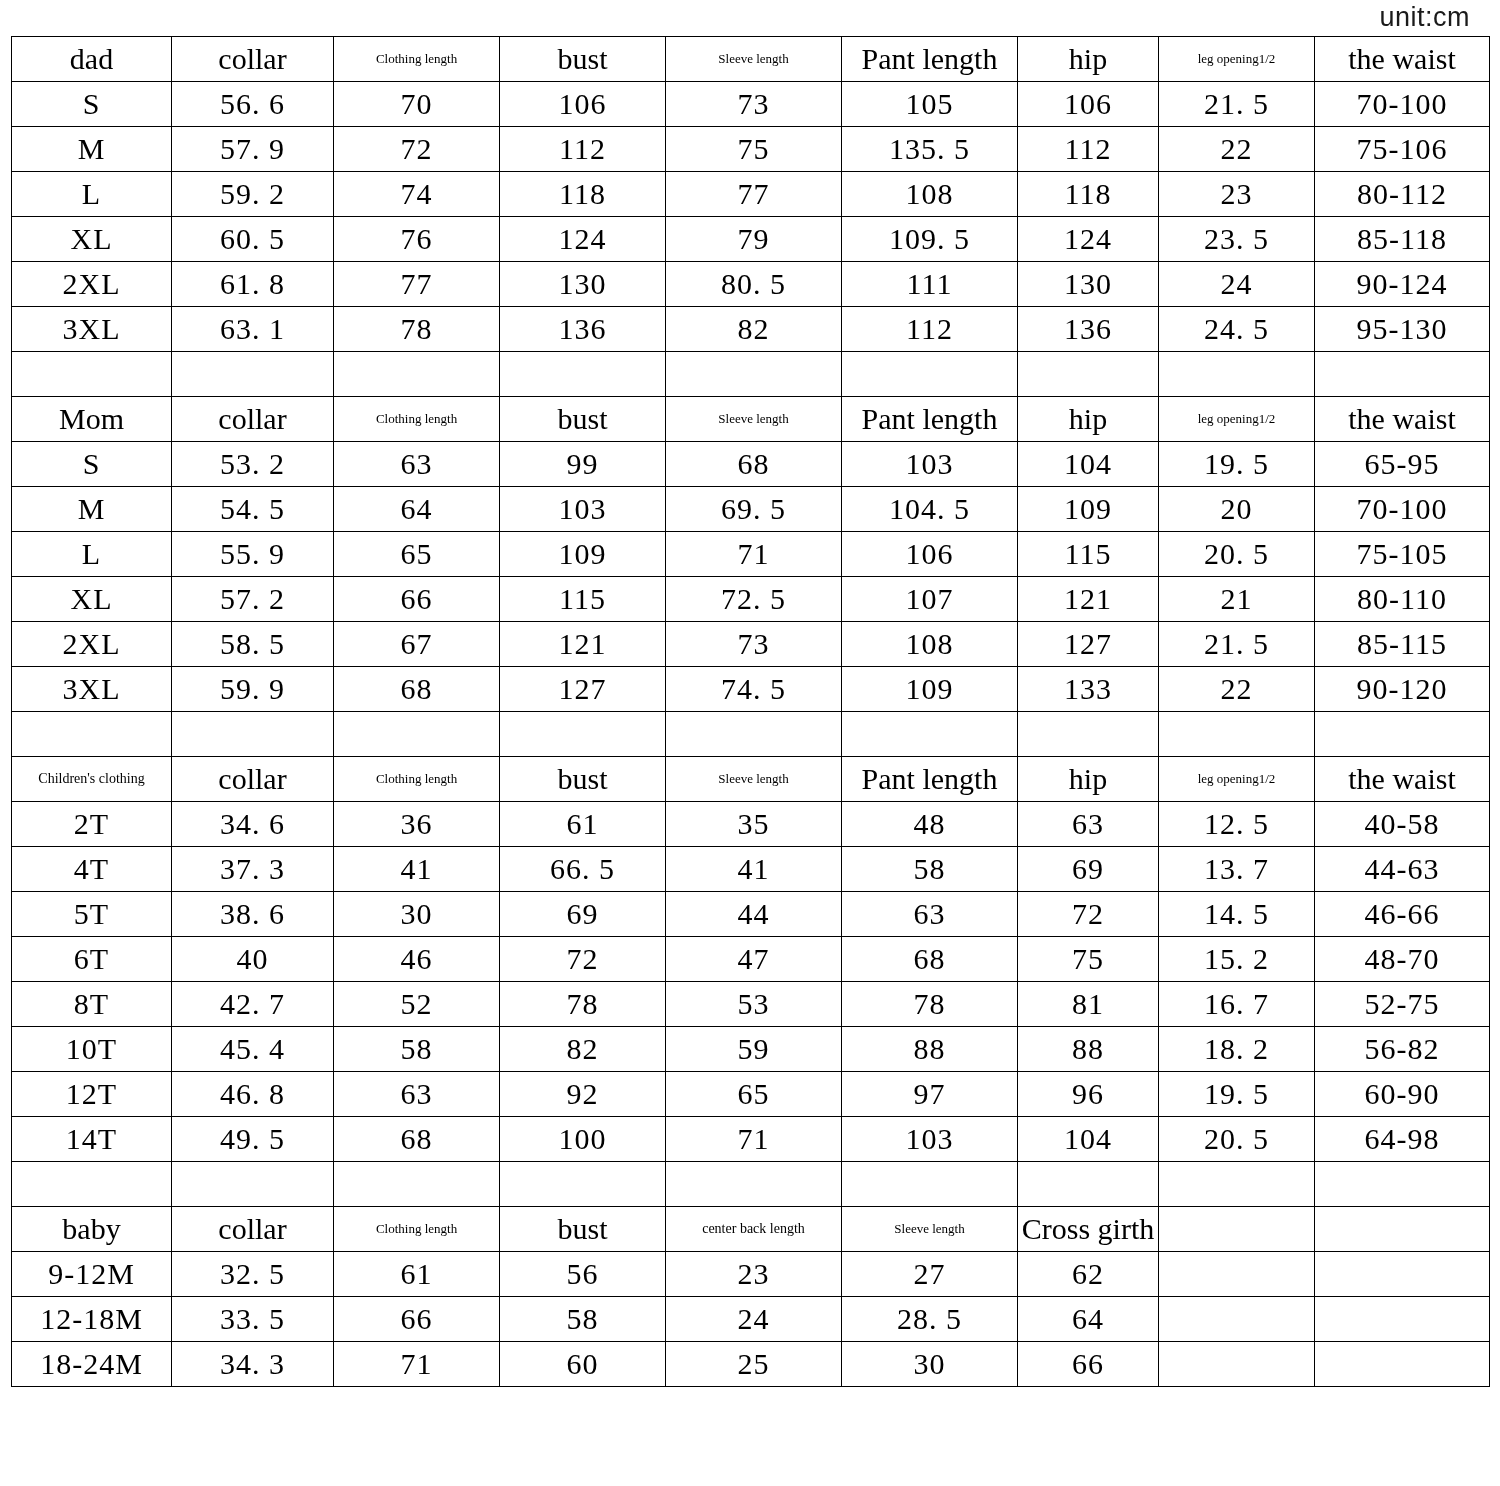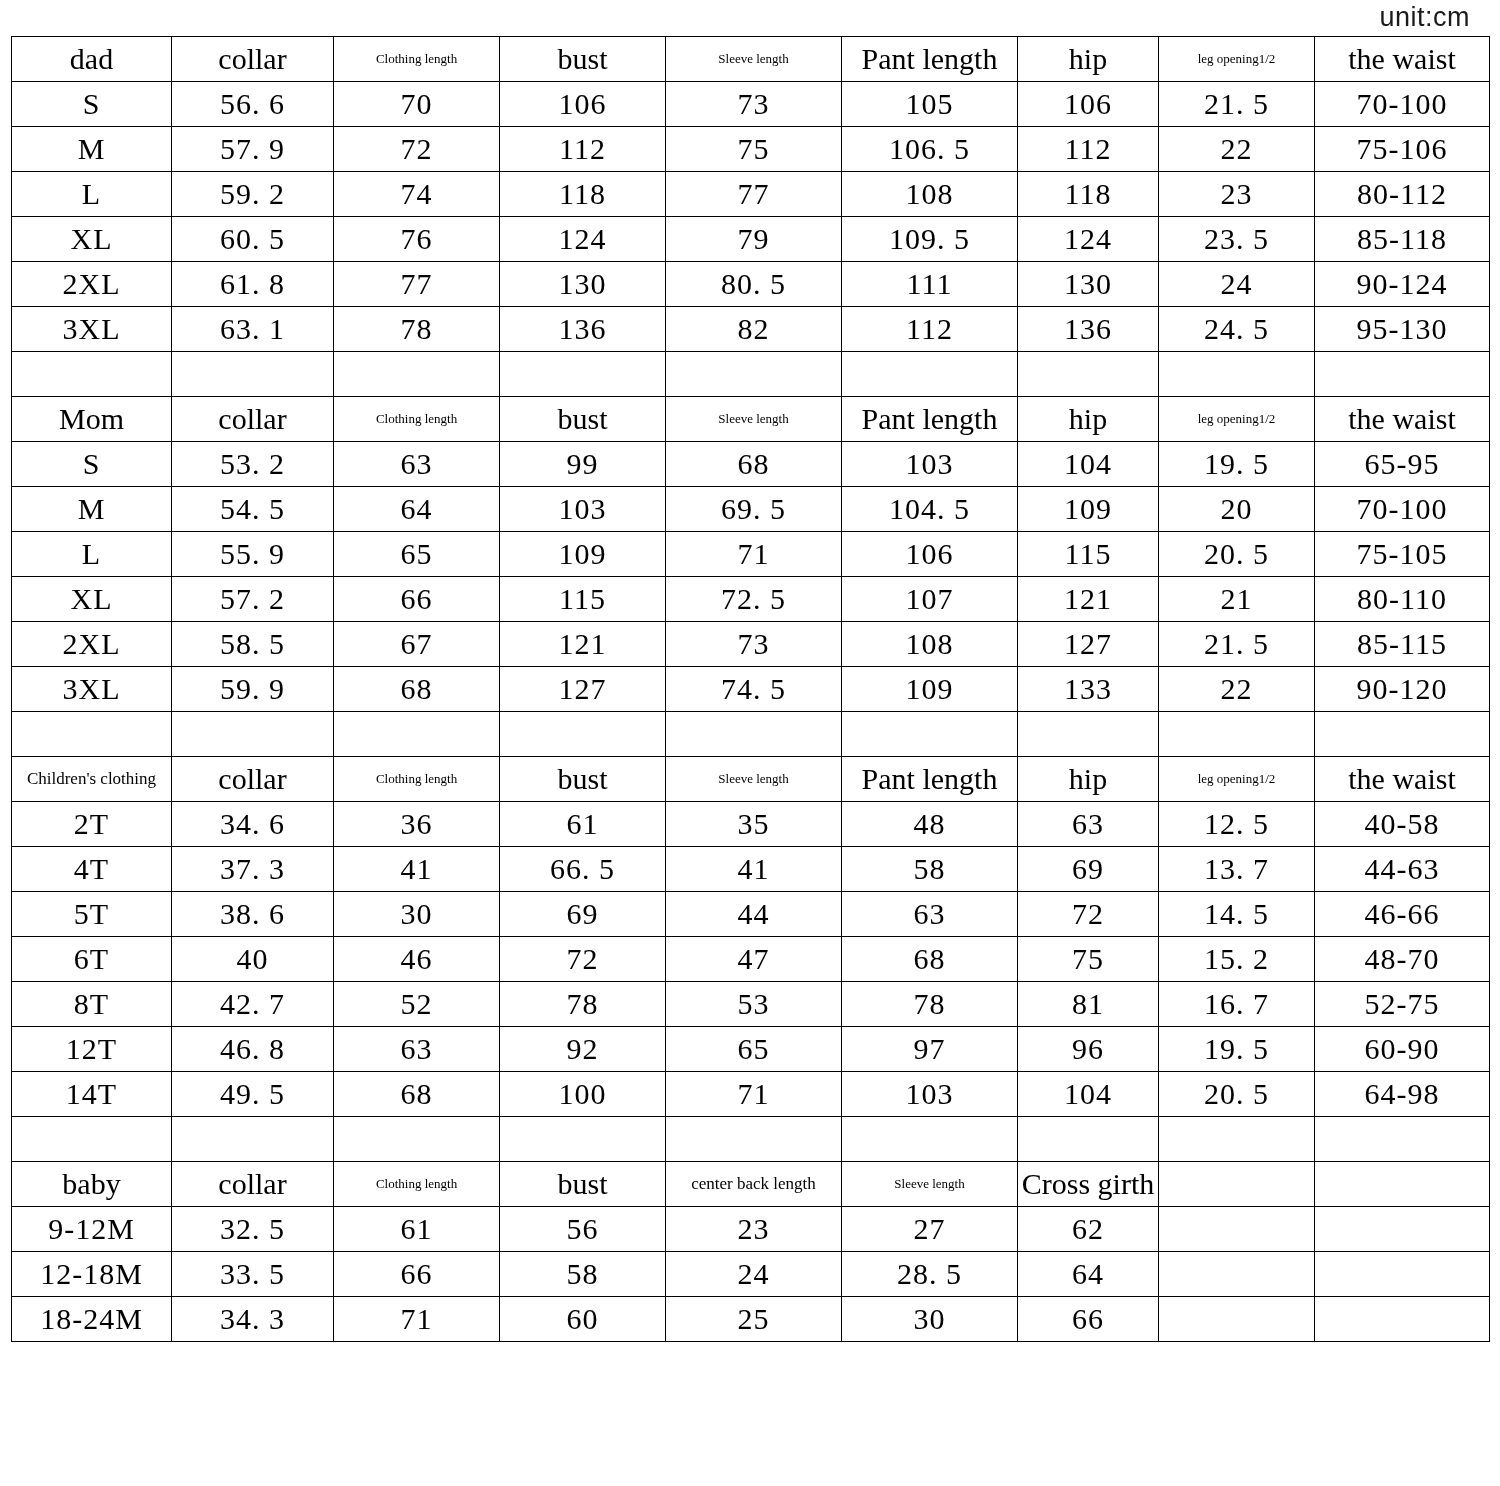--- a/index.html
+++ b/index.html
@@ -63,21 +63,21 @@
 
   td.header-cell {
     font-size: 25px;
     font-family: "Liberation Sans", sans-serif;
     letter-spacing: 0px;
   }
   td.header-cell.small {
     font-size: 13px;
   }
   td.header-cell.tiny {
-    font-size: 17px;
+    font-size: 14px;
     margin-top: 16px;
   }
   td.data-cell {
     font-size: 31px;
     letter-spacing: 1px;
   }
   td.blank-row {
     height: 36px;
     border: 1px solid #000000;
   }
@@ -127,21 +127,21 @@
           <td class="data-cell">106</td>
           <td class="data-cell">21. 5</td>
           <td class="data-cell">70-100</td>
         </tr>
         <tr>
           <td class="data-cell">M</td>
           <td class="data-cell">57. 9</td>
           <td class="data-cell">72</td>
           <td class="data-cell">112</td>
           <td class="data-cell">75</td>
-          <td class="data-cell">106. 5</td>
+          <td class="data-cell">135. 5</td>
           <td class="data-cell">112</td>
           <td class="data-cell">22</td>
           <td class="data-cell">75-106</td>
         </tr>
         <tr>
           <td class="data-cell">L</td>
           <td class="data-cell">59. 2</td>
           <td class="data-cell">74</td>
           <td class="data-cell">118</td>
           <td class="data-cell">77</td>
@@ -342,20 +342,31 @@
           <td class="data-cell">42. 7</td>
           <td class="data-cell">52</td>
           <td class="data-cell">78</td>
           <td class="data-cell">53</td>
           <td class="data-cell">78</td>
           <td class="data-cell">81</td>
           <td class="data-cell">16. 7</td>
           <td class="data-cell">52-75</td>
         </tr>
         <tr>
+          <td class="data-cell">10T</td>
+          <td class="data-cell">45. 4</td>
+          <td class="data-cell">58</td>
+          <td class="data-cell">82</td>
+          <td class="data-cell">59</td>
+          <td class="data-cell">88</td>
+          <td class="data-cell">88</td>
+          <td class="data-cell">18. 2</td>
+          <td class="data-cell">56-82</td>
+        </tr>
+        <tr>
           <td class="data-cell">12T</td>
           <td class="data-cell">46. 8</td>
           <td class="data-cell">63</td>
           <td class="data-cell">92</td>
           <td class="data-cell">65</td>
           <td class="data-cell">97</td>
           <td class="data-cell">96</td>
           <td class="data-cell">19. 5</td>
           <td class="data-cell">60-90</td>
         </tr>

